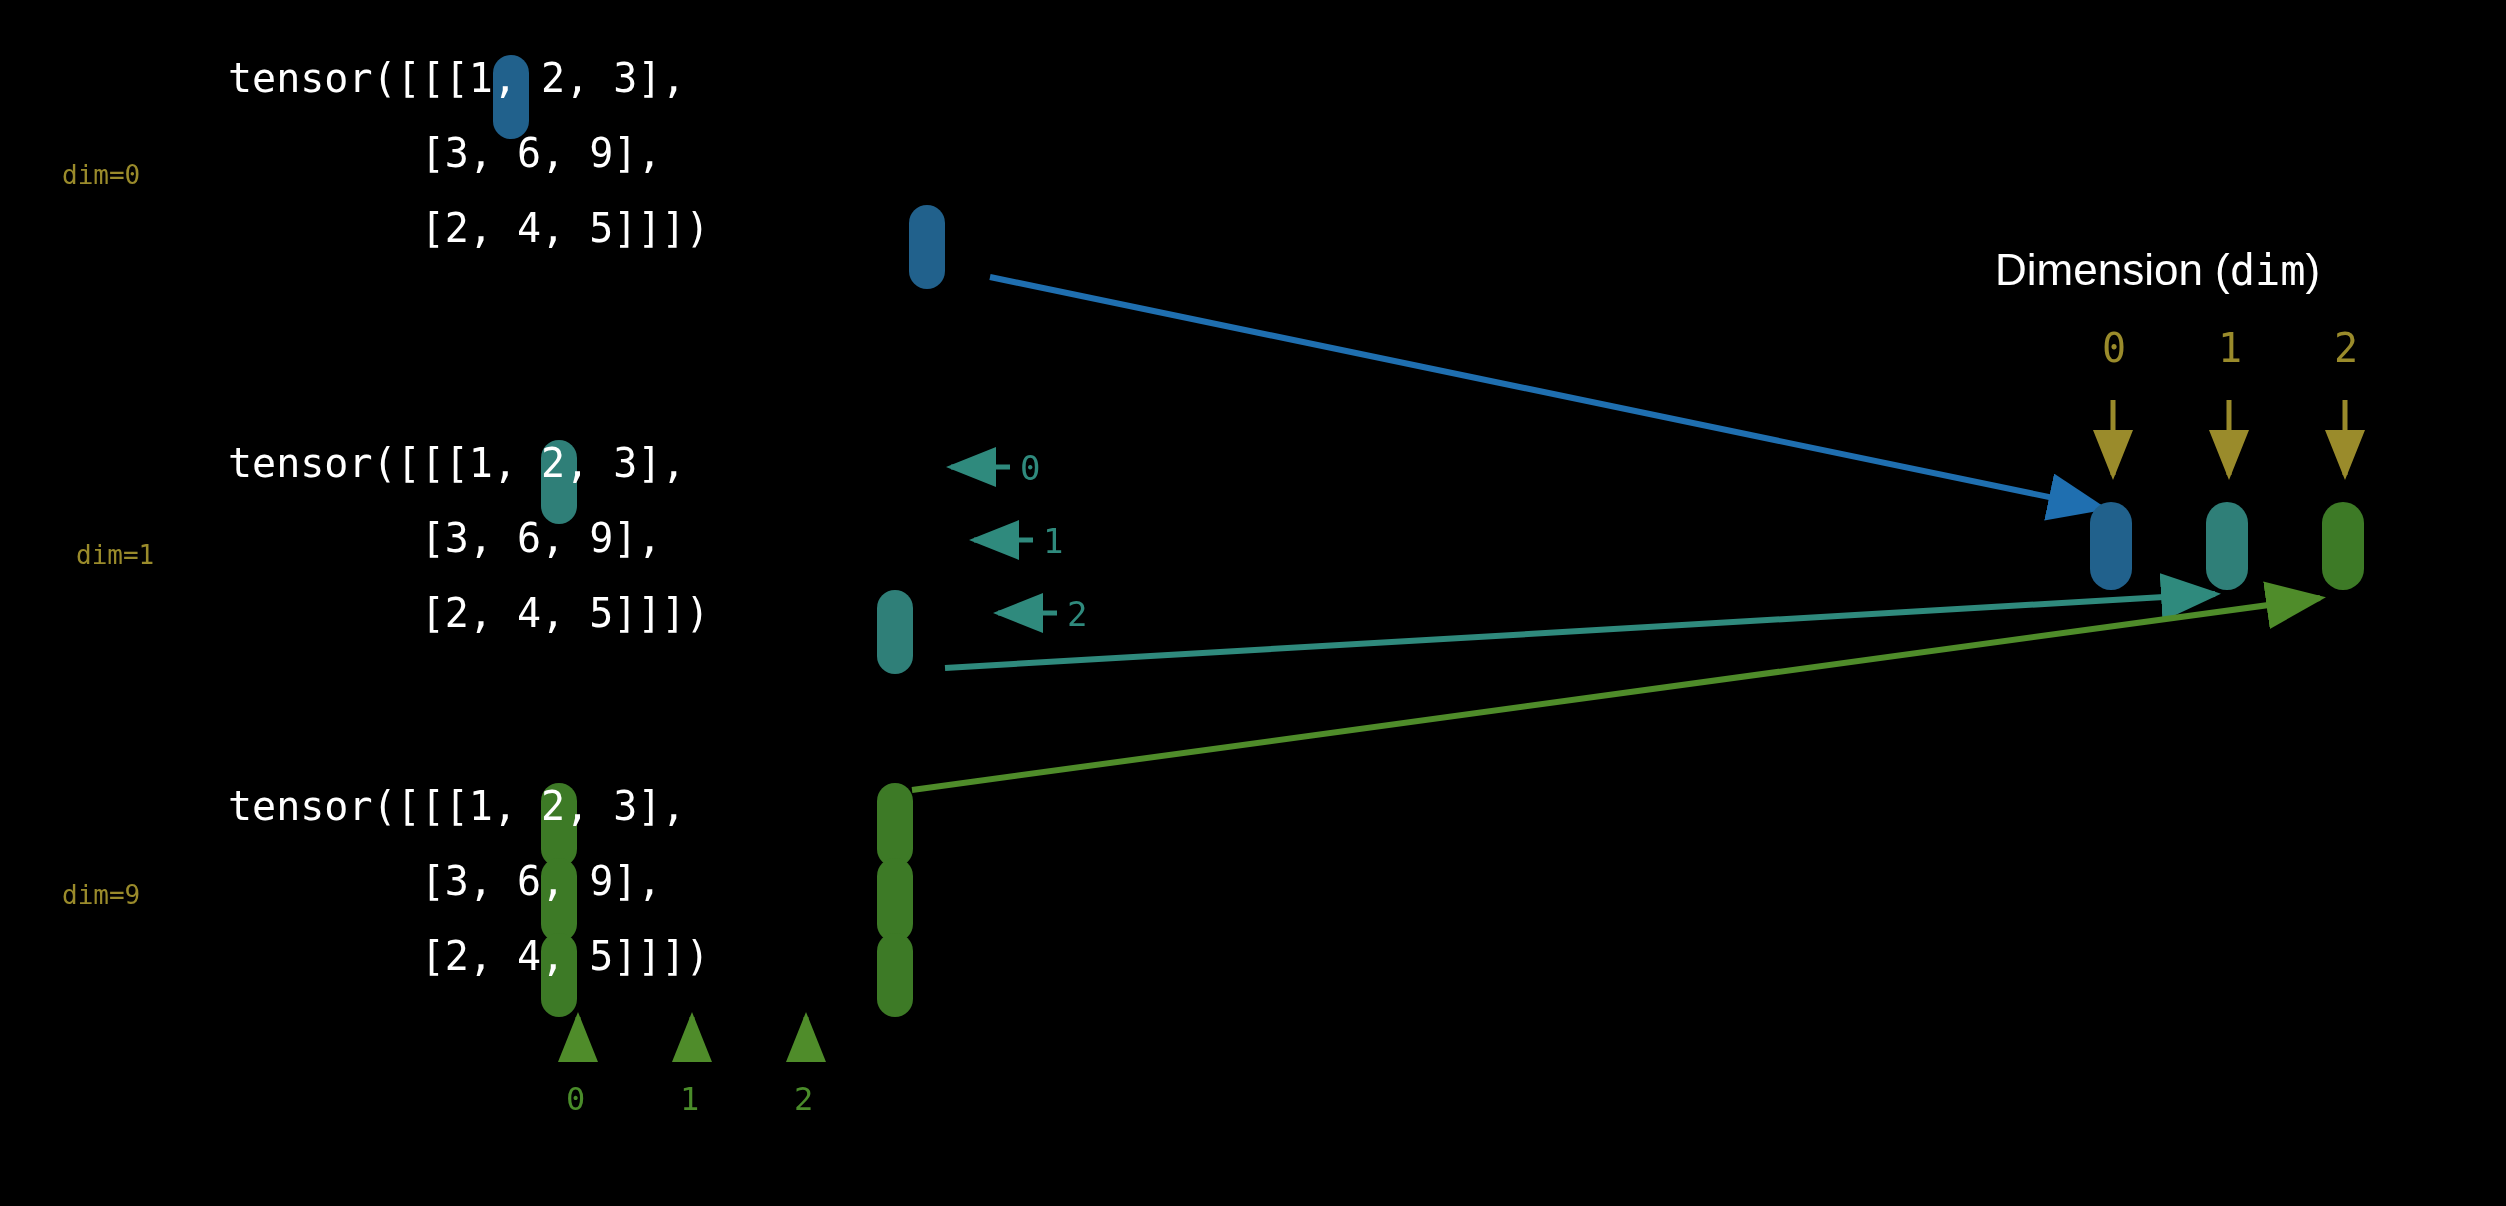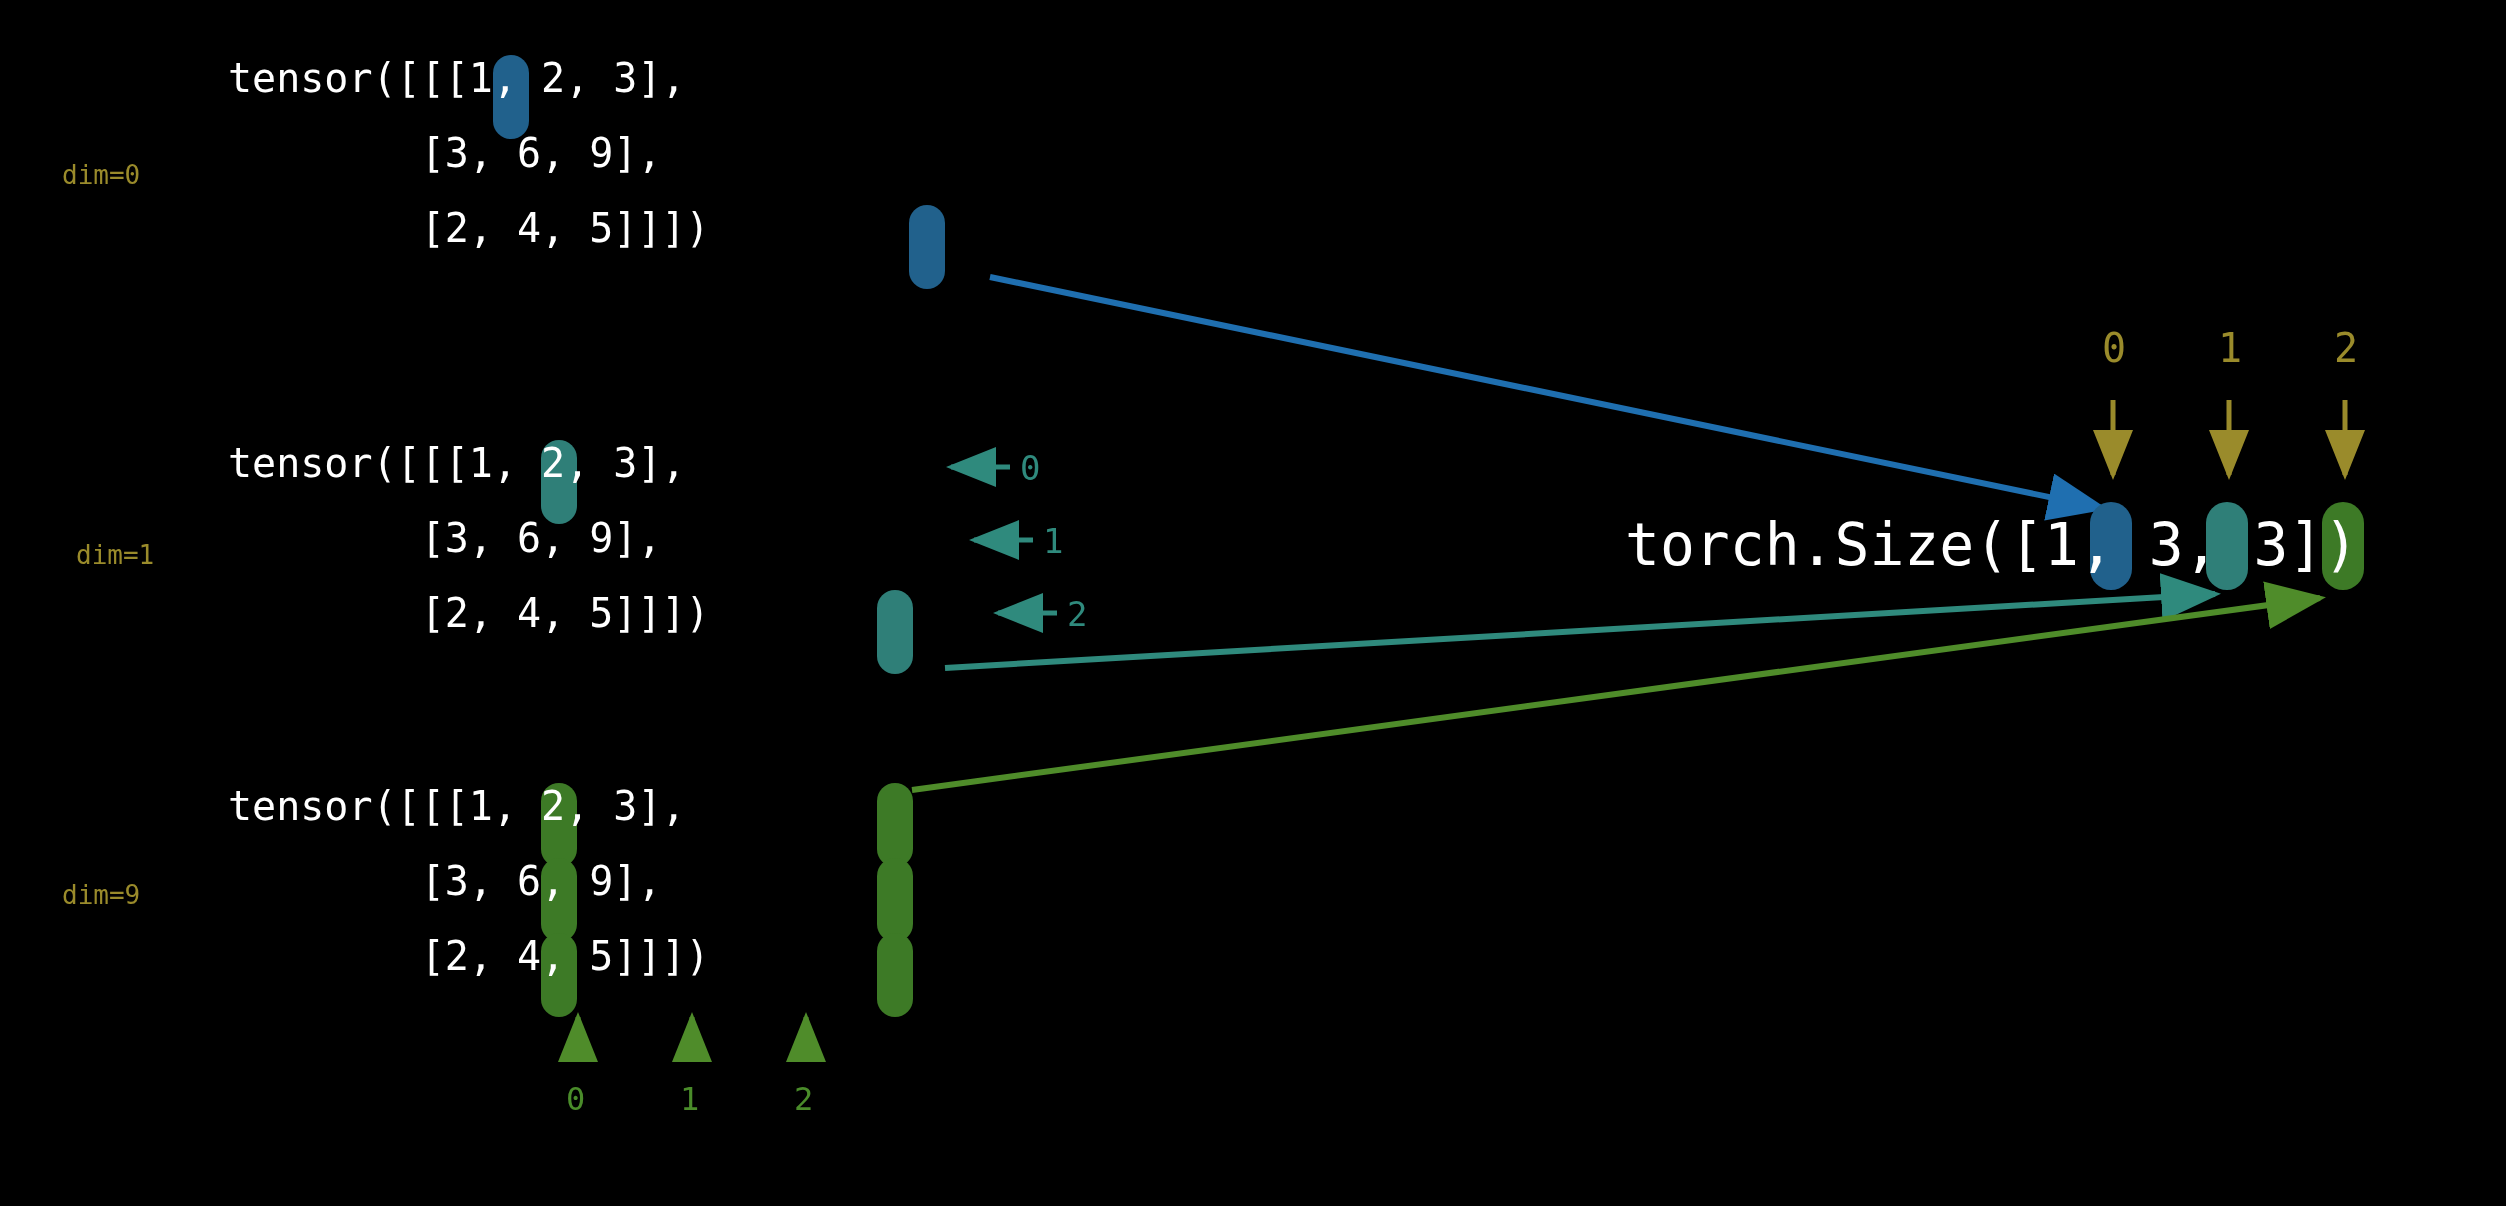--- a/index.html
+++ b/index.html
@@ -185,24 +185,24 @@
   <div class="pill pill-green" style="left:877px; top:933px; width:36px; height:84px;"></div>
 
   <div class="codeline" style="left:228px; top:783px;">tensor([[[1, 2, 3],</div>
   <div class="codeline" style="left:228px; top:858px;">        [3, 6, 9],</div>
   <div class="codeline" style="left:228px; top:933px;">        [2, 4, 5]]])</div>
 
   <div class="idx-green" style="left:566px; top:1080px;">0</div>
   <div class="idx-green" style="left:680px; top:1080px;">1</div>
   <div class="idx-green" style="left:794px; top:1080px;">2</div>
 
+  <div class="dimtitle" style="left:1995px; top:245px;"><span>Dimension (</span><span class="mono">dim</span><span>)</span></div>
 
   <div class="dimnum" style="left:2093px; top:325px; width:42px;">0</div>
   <div class="dimnum" style="left:2209px; top:325px; width:42px;">1</div>
   <div class="dimnum" style="left:2325px; top:325px; width:42px;">2</div>
 
   <div class="pill pill-blue" style="left:2090px; top:502px; width:42px; height:88px;"></div>
   <div class="pill pill-teal" style="left:2206px; top:502px; width:42px; height:88px;"></div>
   <div class="pill pill-green" style="left:2322px; top:502px; width:42px; height:88px;"></div>
 
-  <div class="sizeline" style="left:1625px; top:511px;"><span>torch.Size([</span><span>1</span><span>, </span><span>3</span><span>, </span><span>3</span><span>])</span></div>
 
 </div>
 
 </body></html>

